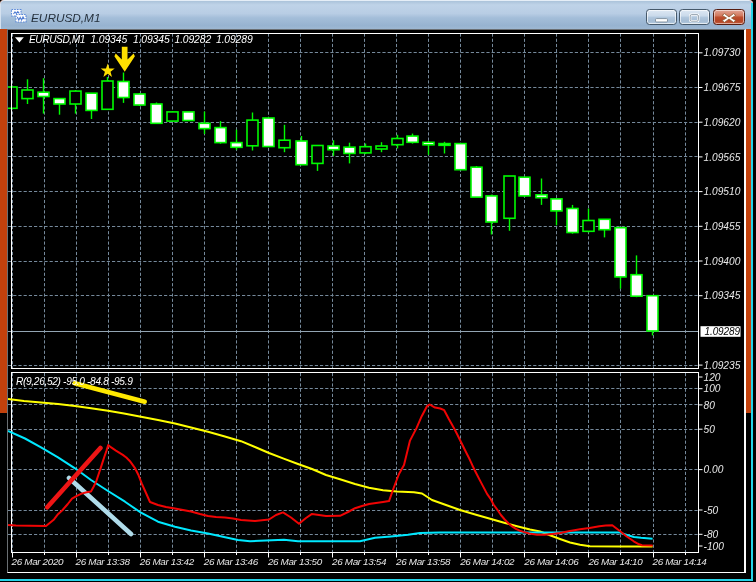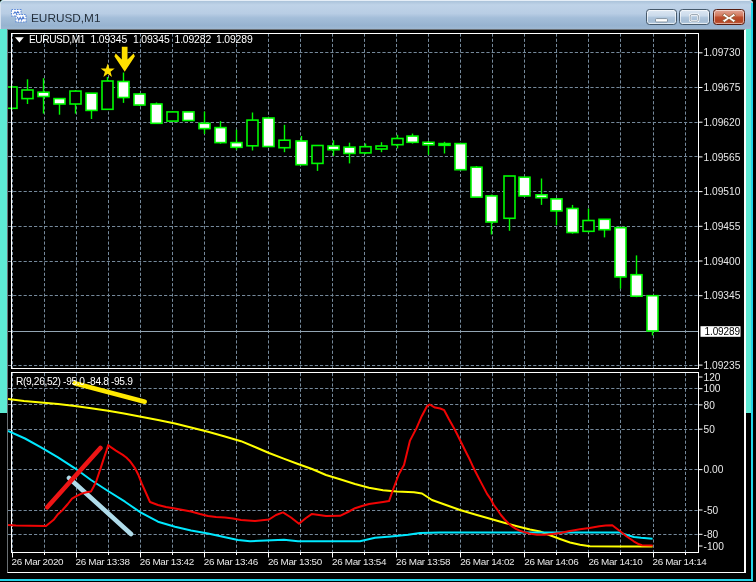--- a/index.html
+++ b/index.html
@@ -1,16 +1,16 @@
 <!DOCTYPE html>
 <html><head><meta charset="utf-8"><style>
 html,body{margin:0;padding:0;background:#000;width:756px;height:582px;overflow:hidden}
 *{box-sizing:border-box}
 #win{position:absolute;left:0;top:0;width:753px;height:413px;
- background:#5eead4;border-radius:4px 4px 0 0;}
+ background:#c2410c;border-radius:4px 4px 0 0;font-style:italic;}
 #titlebar{position:absolute;left:0;top:0;width:753px;height:29px;
  background:linear-gradient(#abc3da 0%,#bfd3e8 14%,#b8cde4 45%,#a4bed9 60%,#97b3d0 88%,#9eb8d3 100%);
  border-radius:4px 4px 0 0;border-top:1px solid #e5eef7;border-left:1px solid #d4e1ef;}
 #ttext{position:absolute;left:30px;top:10px;font-family:"Liberation Sans",sans-serif;
  font-size:11.8px;color:#25303c;}
 .btn{position:absolute;top:8px;height:16px;border-radius:3.5px;border:1px solid #46596b;
  background:linear-gradient(180deg,#dde8f3 0%,#c9d9ea 44%,#b2c8de 50%,#a5bdd5 78%,#b4cade 100%);
  box-shadow:inset 0 0 0 1px rgba(255,255,255,.65);}
 #bclose{background:linear-gradient(180deg,#e2a596 0%,#d0775c 42%,#bf4f2f 50%,#b34424 78%,#c55c3c 100%);
  border:1px solid #571d10;box-shadow:inset 0 0 0 1px rgba(255,255,255,.5);}

